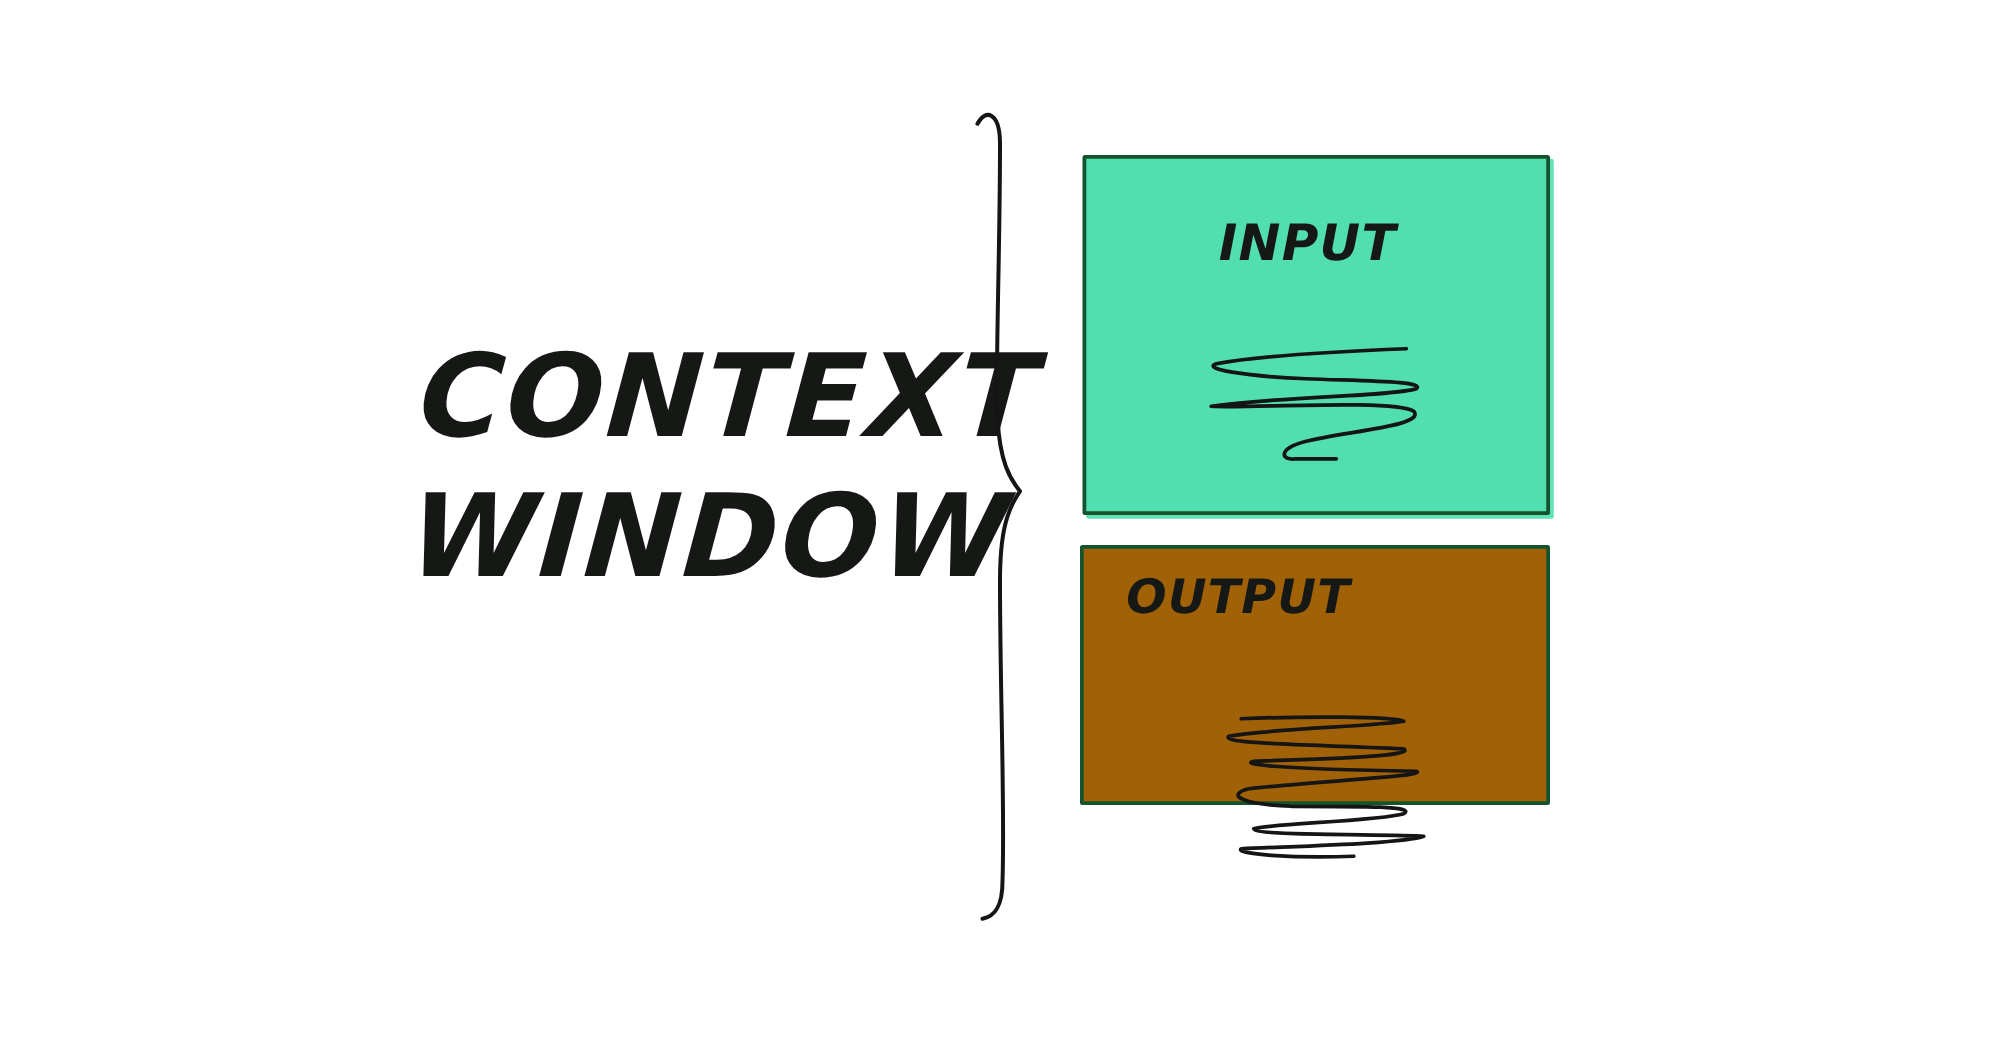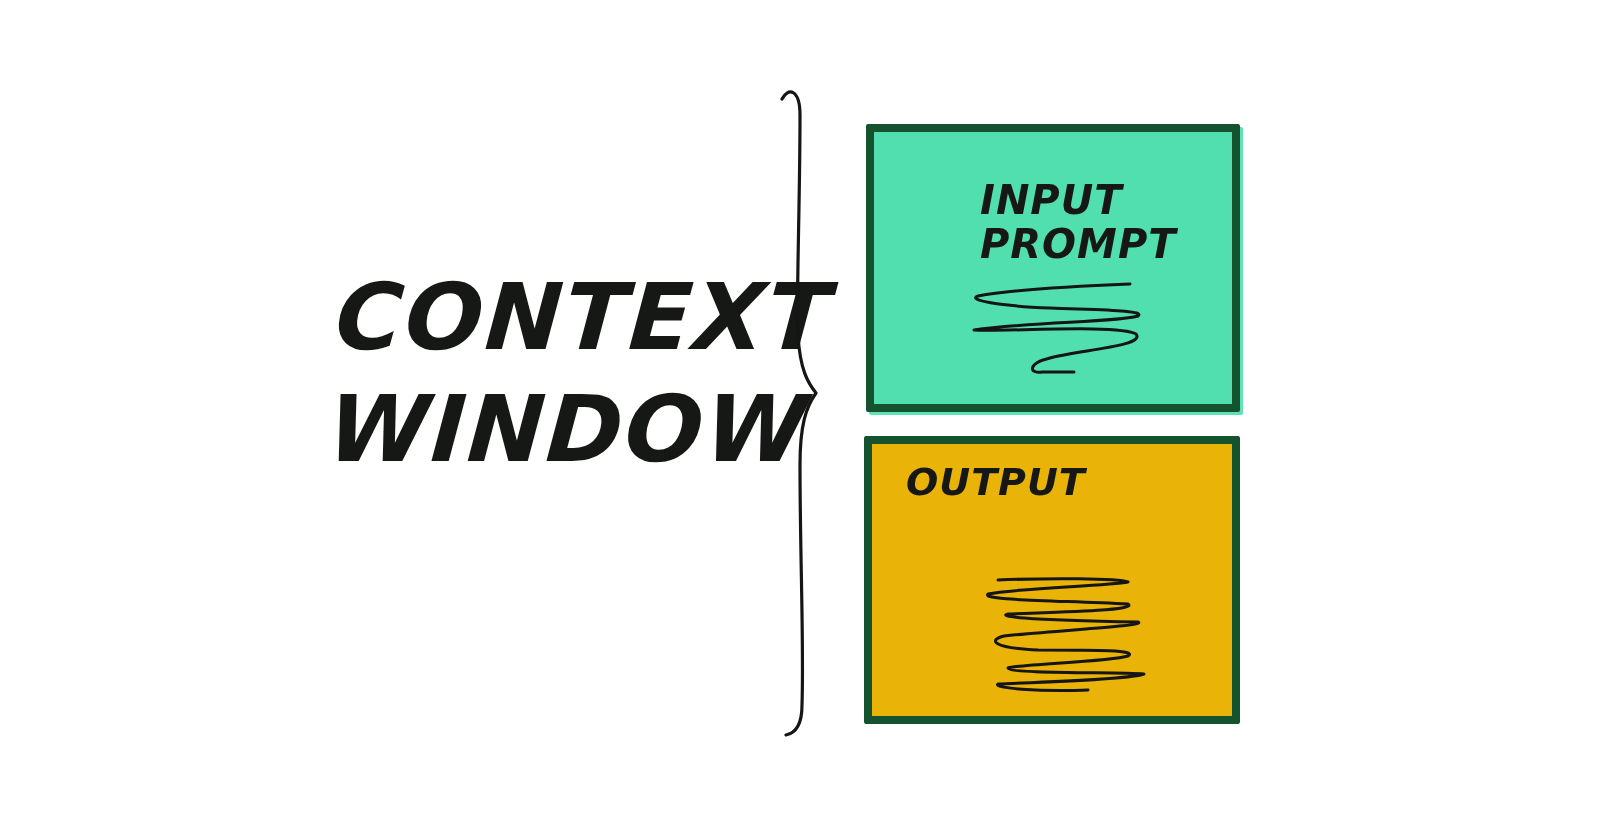--- a/index.html
+++ b/index.html
@@ -32,37 +32,37 @@
     .brace {
       position: absolute;
       left: 770px;
       top: 85px;
       width: 60px;
       height: 660px;
     }
     .box {
       position: absolute;
       box-sizing: border-box;
-      border: 8px solid #14532d;
+      border: 3px solid #14532d;
       border-radius: 2px;
     }
     .box.input {
       left: 866px;
       top: 124px;
       width: 374px;
       height: 288px;
       background: #51dfb0;
       box-shadow: 3px 3px 0 #5fe3b5;
     }
     .box.output {
       left: 864px;
       top: 436px;
       width: 376px;
-      height: 288px;
-      background: #eab308;
+      height: 208px;
+      background: #a16207;
     }
     .box-label {
       position: absolute;
       font-family: "DejaVu Sans", sans-serif;
       font-weight: bold;
       font-style: italic;
       font-size: 40px;
       line-height: 44px;
       color: #161816;
       letter-spacing: 1px;
@@ -84,21 +84,20 @@
   <span>WINDOW</span>
 </div>
 
 <svg class="brace" viewBox="0 0 60 660" xmlns="http://www.w3.org/2000/svg">
   <path d="M12 14 C 18 2, 30 4, 30 30 C 30 120, 26 220, 28 250 C 30 285, 38 298, 46 308 C 36 322, 30 340, 30 380 C 30 470, 34 560, 32 620 C 32 640, 26 648, 16 650" fill="none" stroke="#151515" stroke-width="3.2" stroke-linecap="round" stroke-linejoin="round"></path>
 </svg>
 
 <div class="box input">
   <div class="box-label">
     <span>INPUT</span>
-    <span>PROMPT</span>
   </div>
   <svg class="scribble" viewBox="0 0 180 100" xmlns="http://www.w3.org/2000/svg">
     <path d="M160 4 C 110 6, 40 10, 8 16 C -4 20, 30 26, 80 28 C 130 30, 176 30, 168 36 C 150 42, 60 42, 4 50 C 30 52, 150 44, 166 54 C 176 66, 110 70, 80 78 C 56 84, 60 94, 72 92 C 86 92, 100 92, 104 92" fill="none" stroke="#151515" stroke-width="3" stroke-linecap="round" stroke-linejoin="round"></path>
   </svg>
 </div>
 
 <div class="box output">
   <div class="box-label">
     <span>OUTPUT</span>
   </div>

